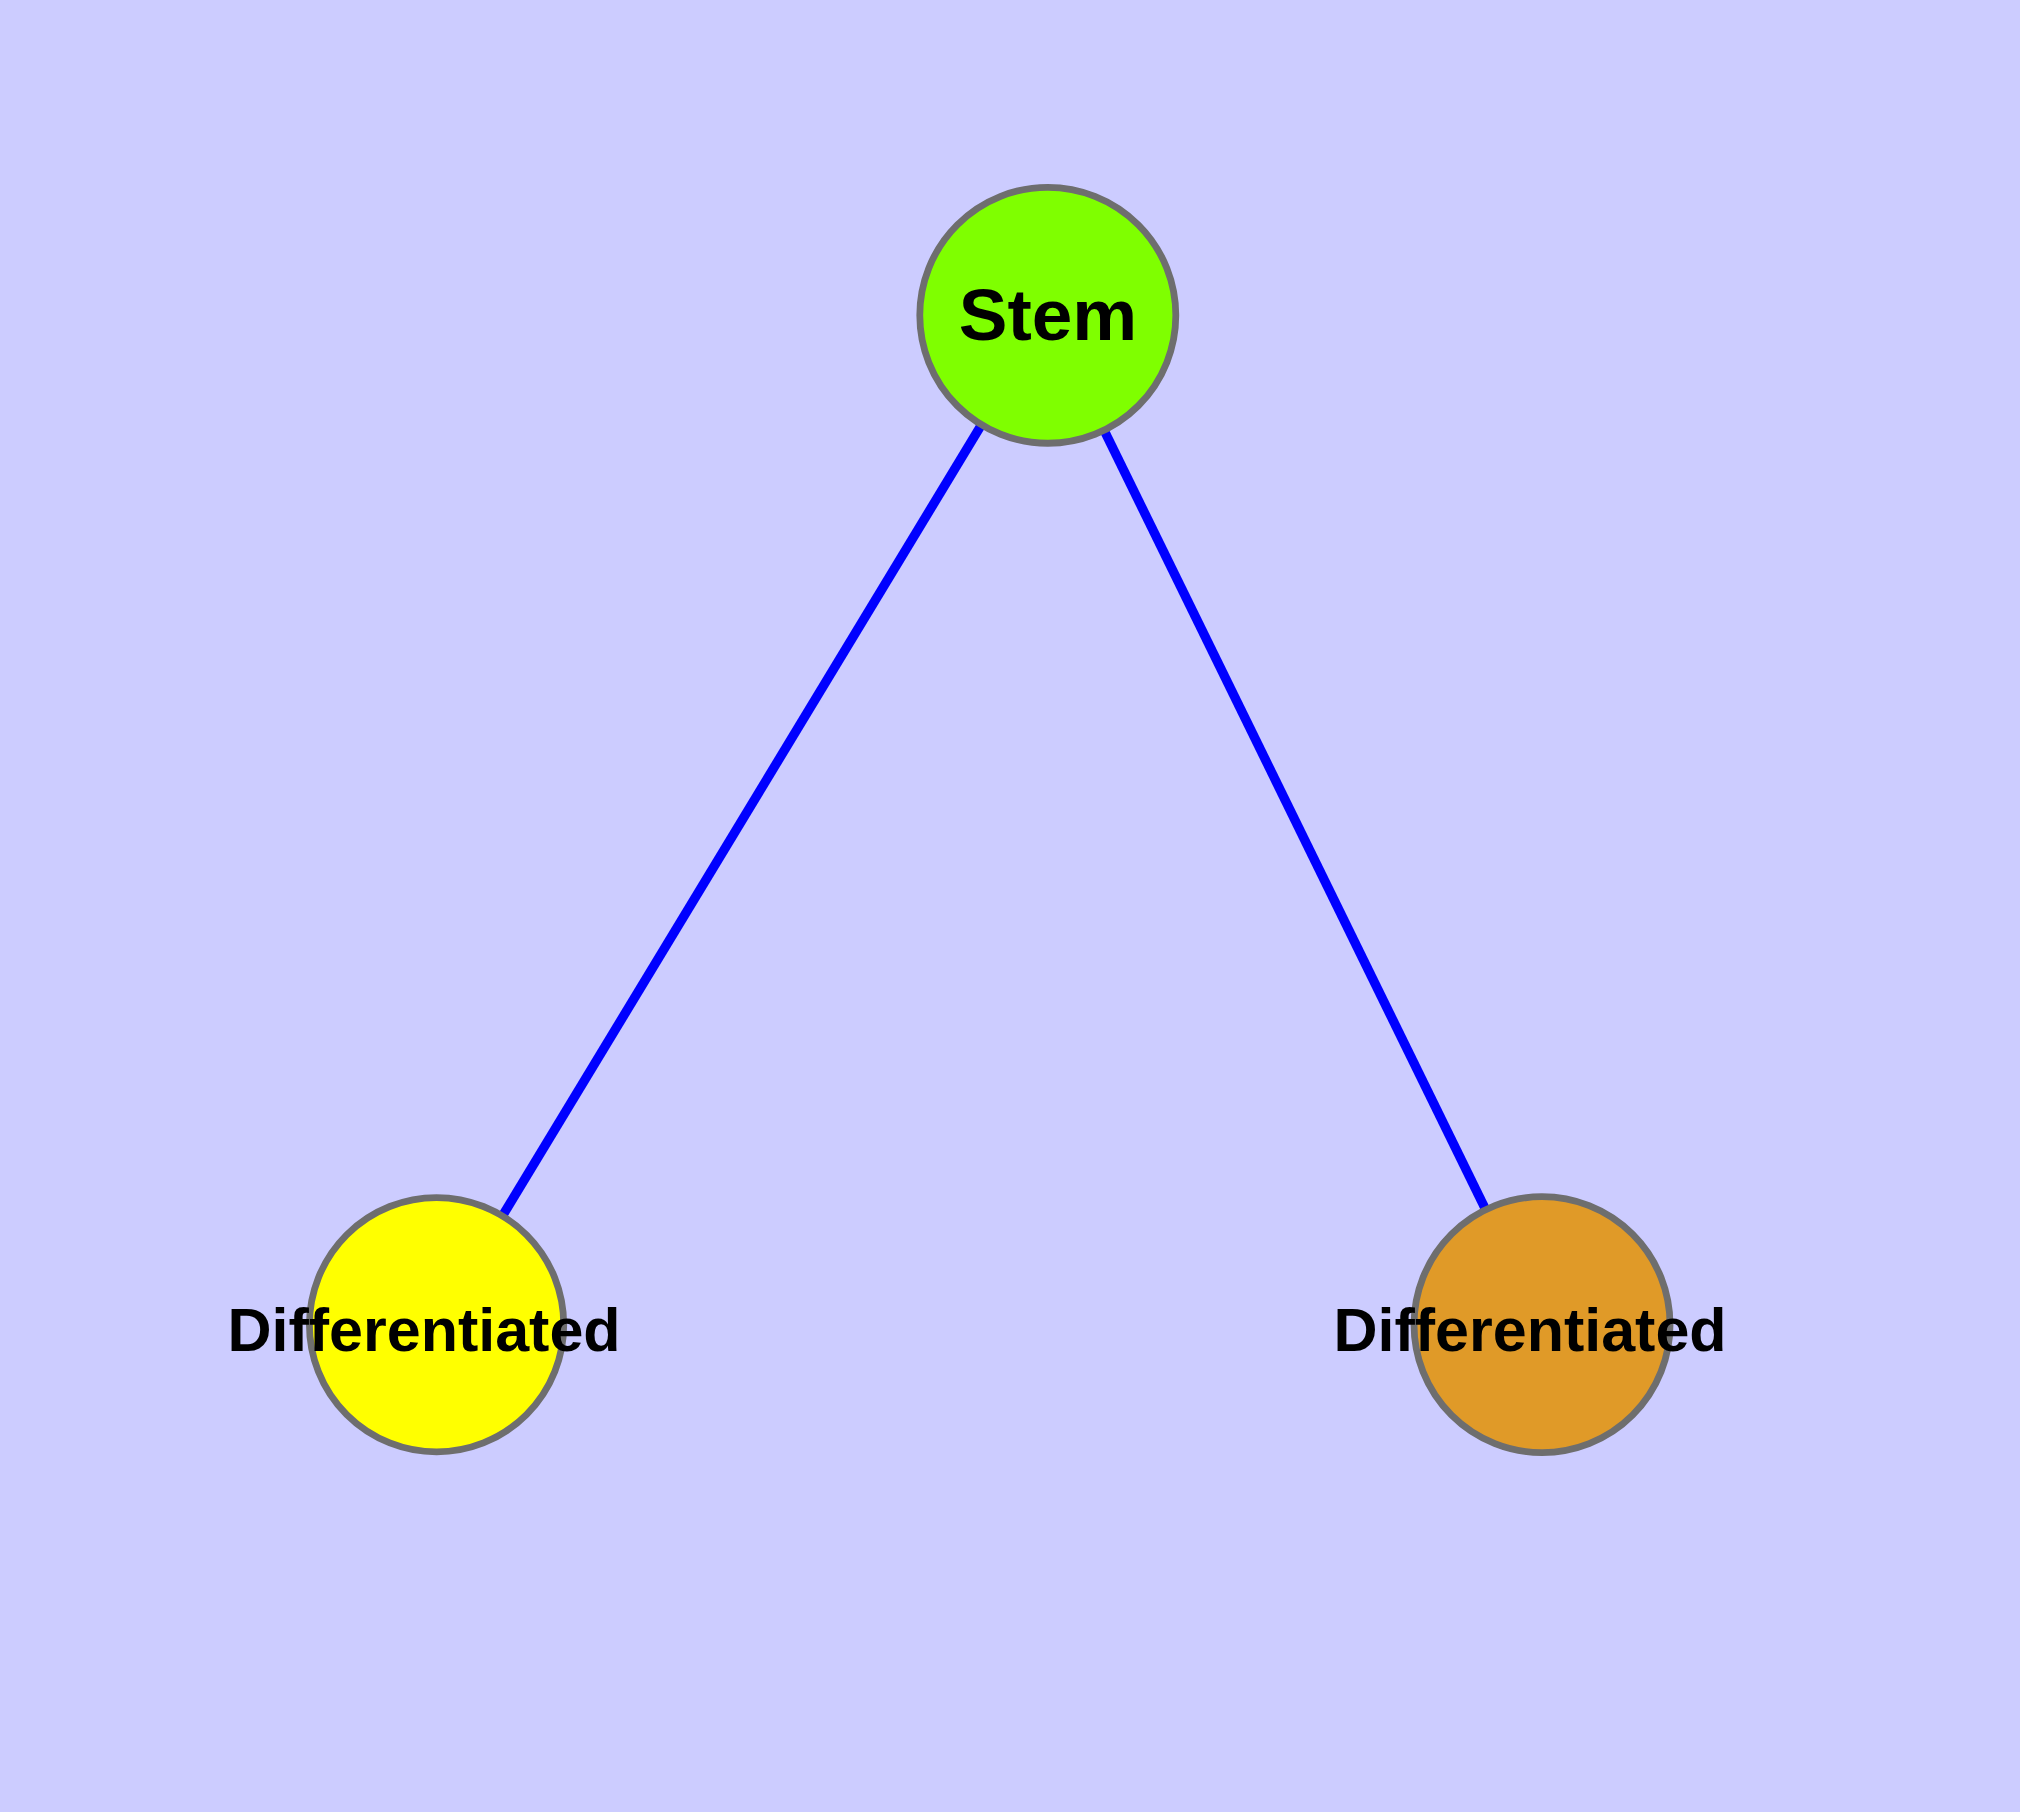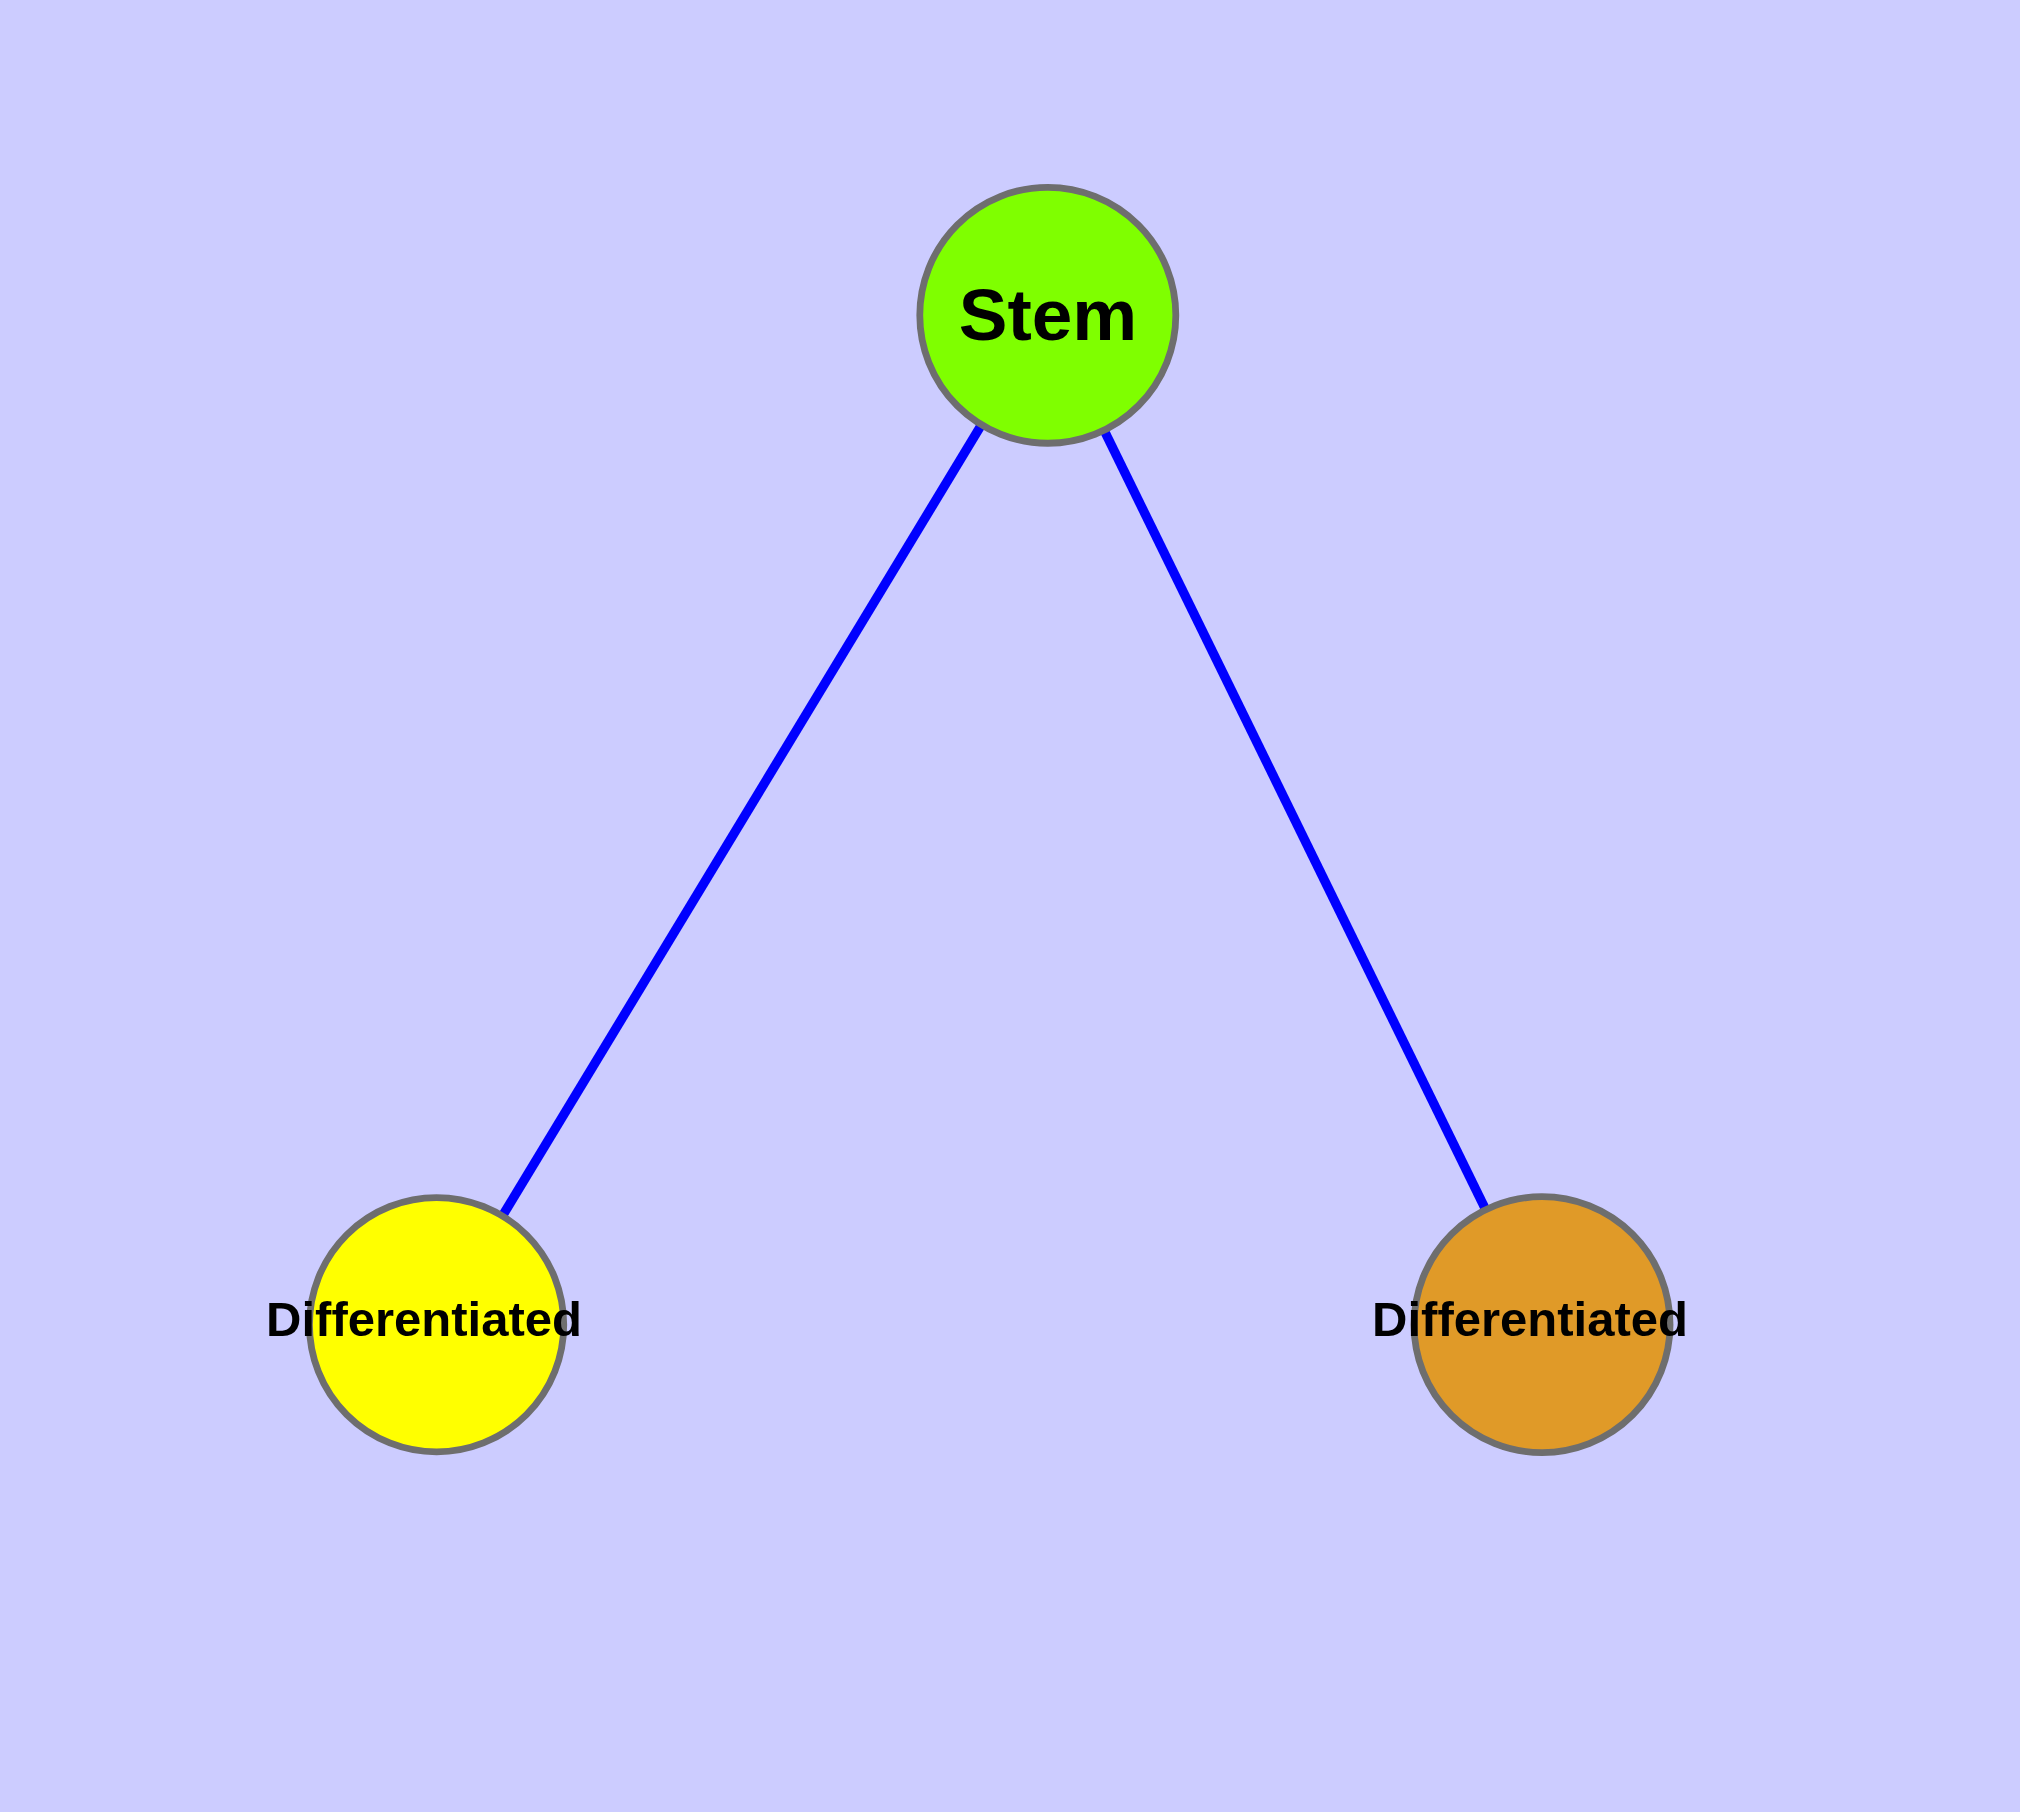--- a/index.html
+++ b/index.html
@@ -34,21 +34,22 @@
     color: #000000;
     line-height: 1.06;
     white-space: pre-line;
     pointer-events: none;
     transform: translate(-50%, -50%);
   }
   .label-root {
     font-size: 73px;
   }
   .label-leaf {
-    font-size: 49px;
+    font-size: 61px;
+    margin-top: 10px;
   }
 </style>
 </head>
 <body>
 
 <div id="stage" style="width: 2021px; height: 1812px; background: #3b82f6;">
 
   <div id="bg"></div>
 
   <svg id="graph-svg" viewBox="0 0 2384 2138" preserveAspectRatio="none" xmlns="http://www.w3.org/2000/svg" style="width: 2021px; height: 1812px;">

